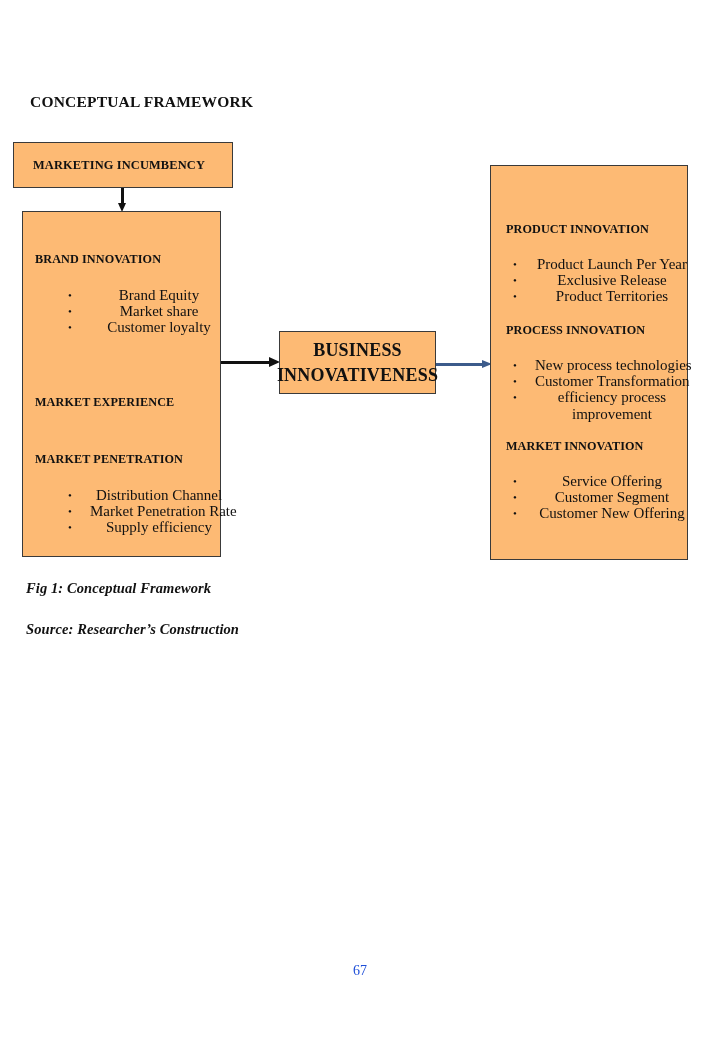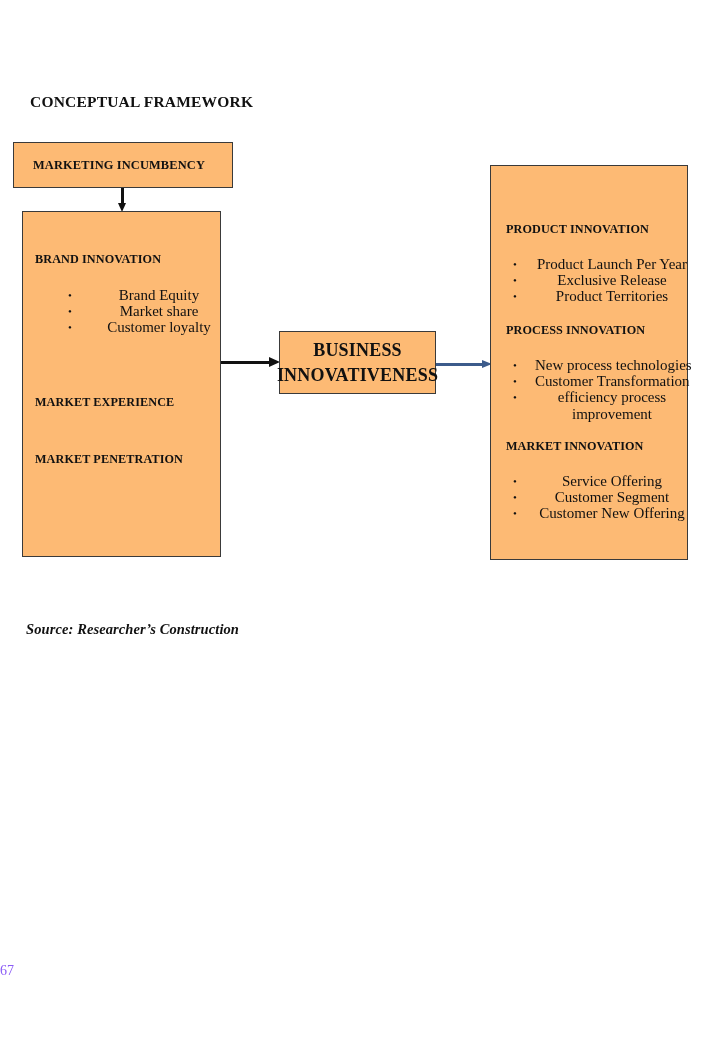--- a/index.html
+++ b/index.html
@@ -225,22 +225,23 @@
     white-space: nowrap;
   }
   .caption-fig { top: 580px; }
   .caption-source { top: 621px; }
 
   .page-number {
     position: absolute;
     left: 0;
     right: 0;
     top: 963px;
+    text-align: center;
     font-size: 14px;
-    color: #8b5cf6;
+    color: #1d4ed8;
   }
 </style>
 </head>
 <body>
 
 <div id="page">
 
   <div class="page-title">CONCEPTUAL FRAMEWORK</div>
 
   <div class="box box-incumbency">
@@ -258,20 +259,25 @@
       <div class="grp-head" style="top:40px;">BRAND INNOVATION</div>
       <ul class="bullet-list" style="top:75px;">
         <li>Brand Equity</li>
         <li>Market share</li>
         <li>Customer loyalty</li>
       </ul>
 
       <div class="grp-head" style="top:144px;margin-top:39px;">MARKET EXPERIENCE</div>
 
       <div class="grp-head" style="top:240px;">MARKET PENETRATION</div>
+      <ul class="bullet-list" style="top:275px;">
+        <li>Distribution Channel</li>
+        <li>Market Penetration Rate</li>
+        <li>Supply efficiency</li>
+      </ul>
 
     </div>
   </div>
 
   <div class="arrow arrow-black">
     <div class="shaft"></div>
     <div class="head"></div>
   </div>
 
   <div class="box box-center">
@@ -306,18 +312,19 @@
       <div class="grp-head" style="top:273px;">MARKET INNOVATION</div>
       <ul class="bullet-list" style="top:307px;">
         <li>Service Offering</li>
         <li>Customer Segment</li>
         <li>Customer New Offering</li>
       </ul>
 
     </div>
   </div>
 
+  <div class="caption caption-fig">Fig 1: Conceptual Framework</div>
 
   <div class="caption caption-source">Source: Researcher’s Construction</div>
 
   <div class="page-number">67</div>
 
 </div>
 
 </body></html>

